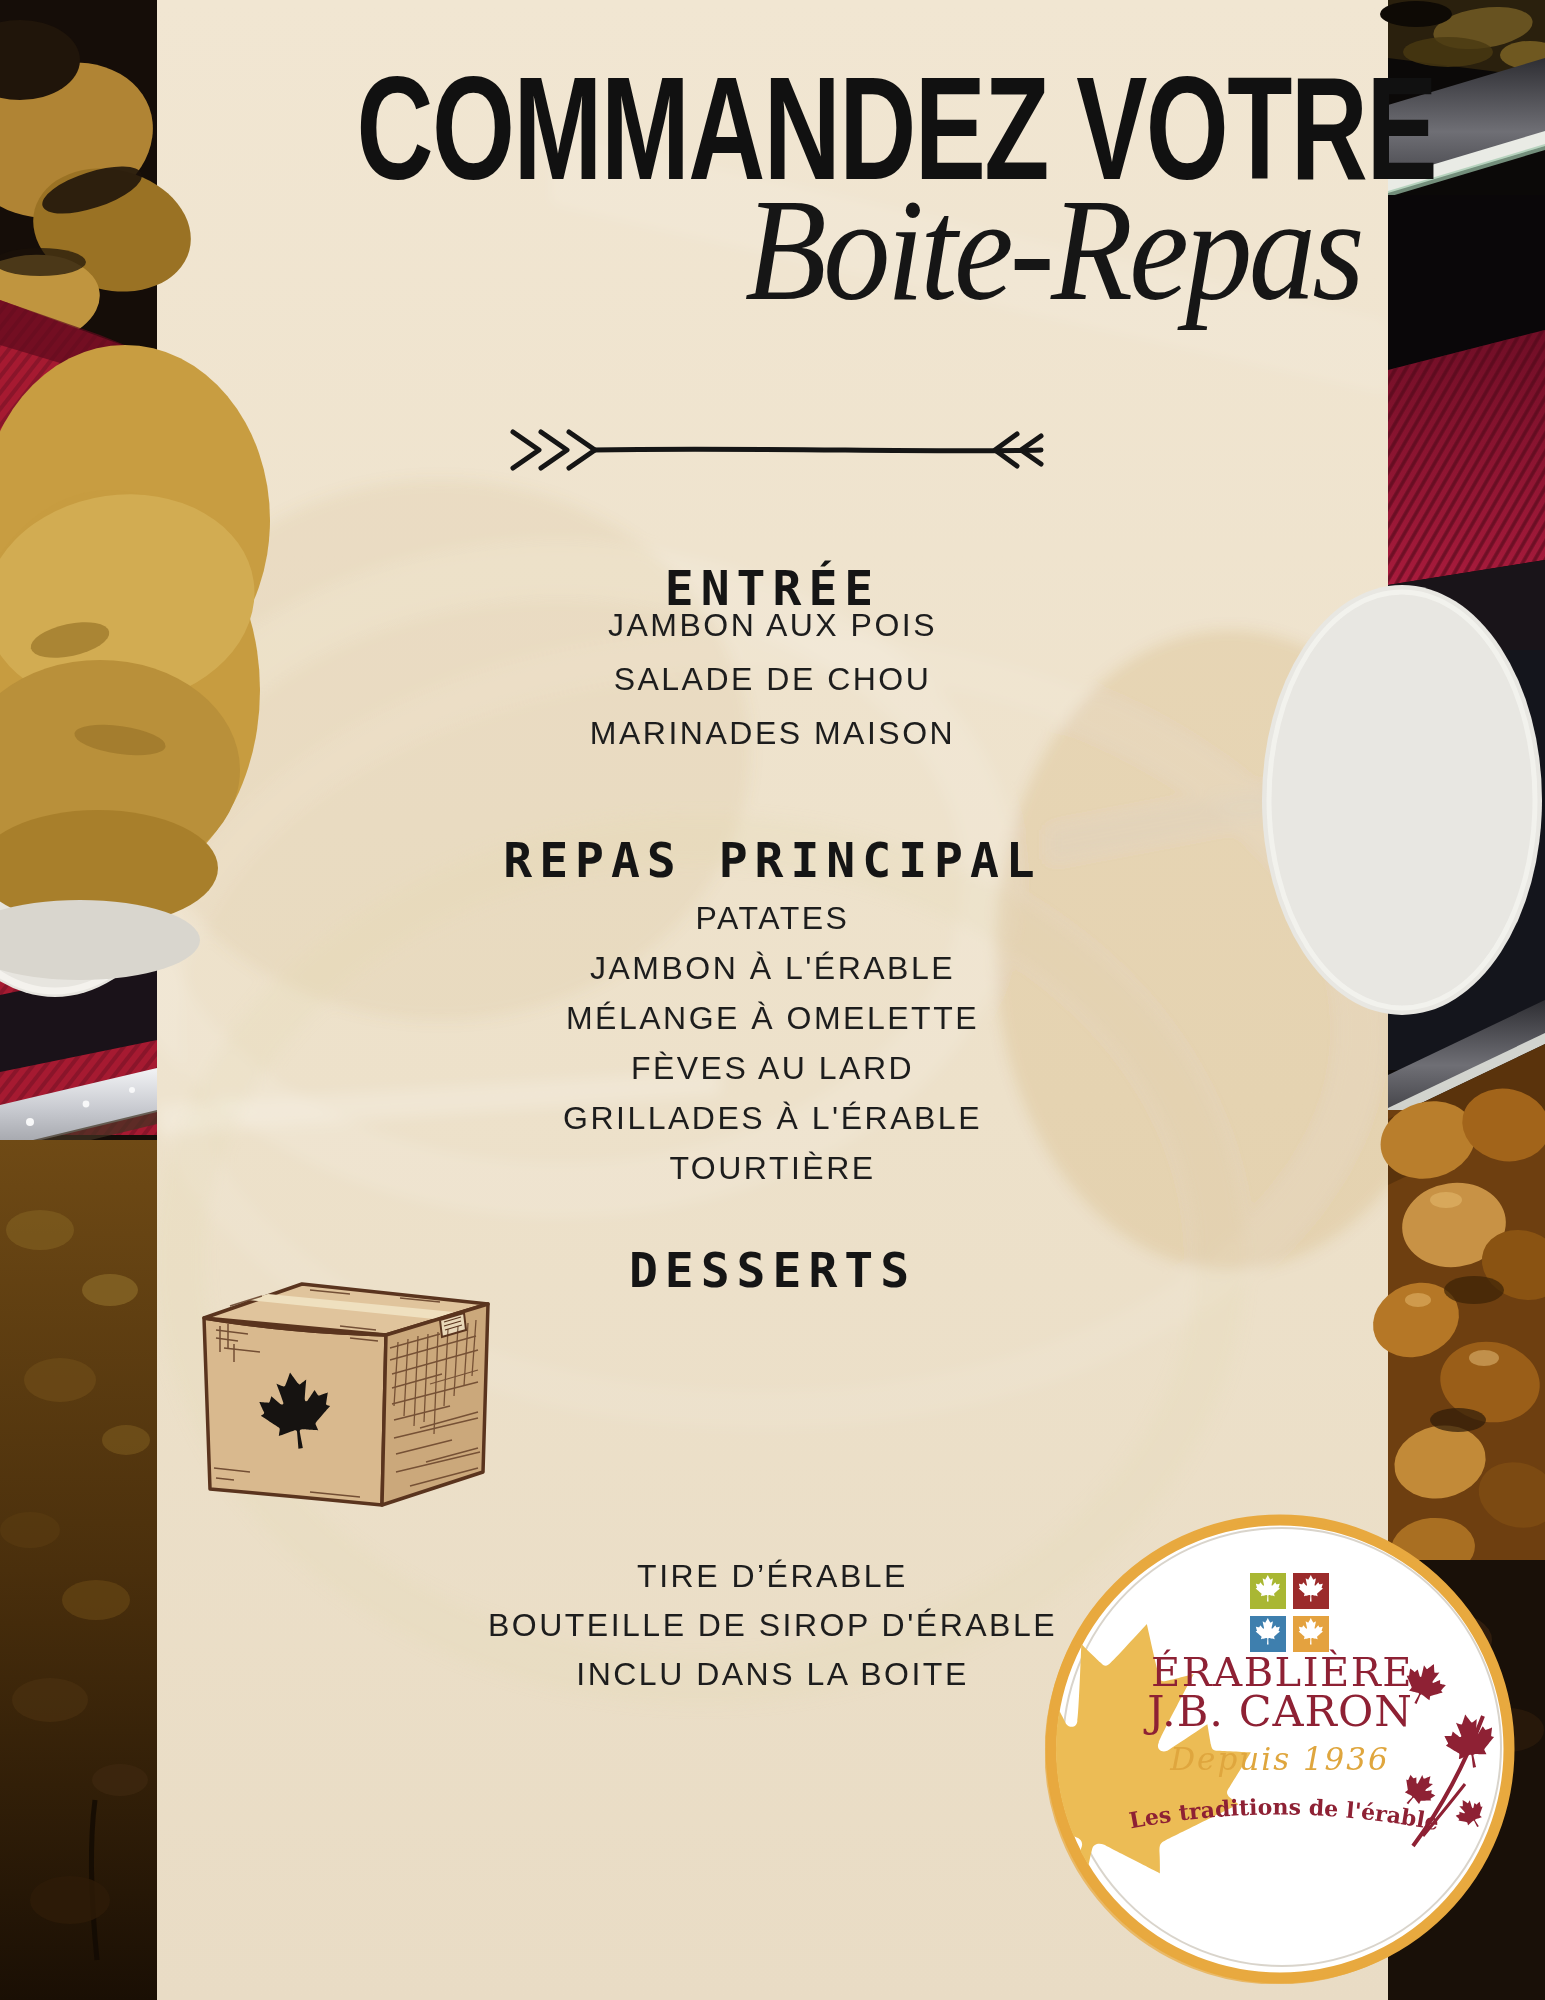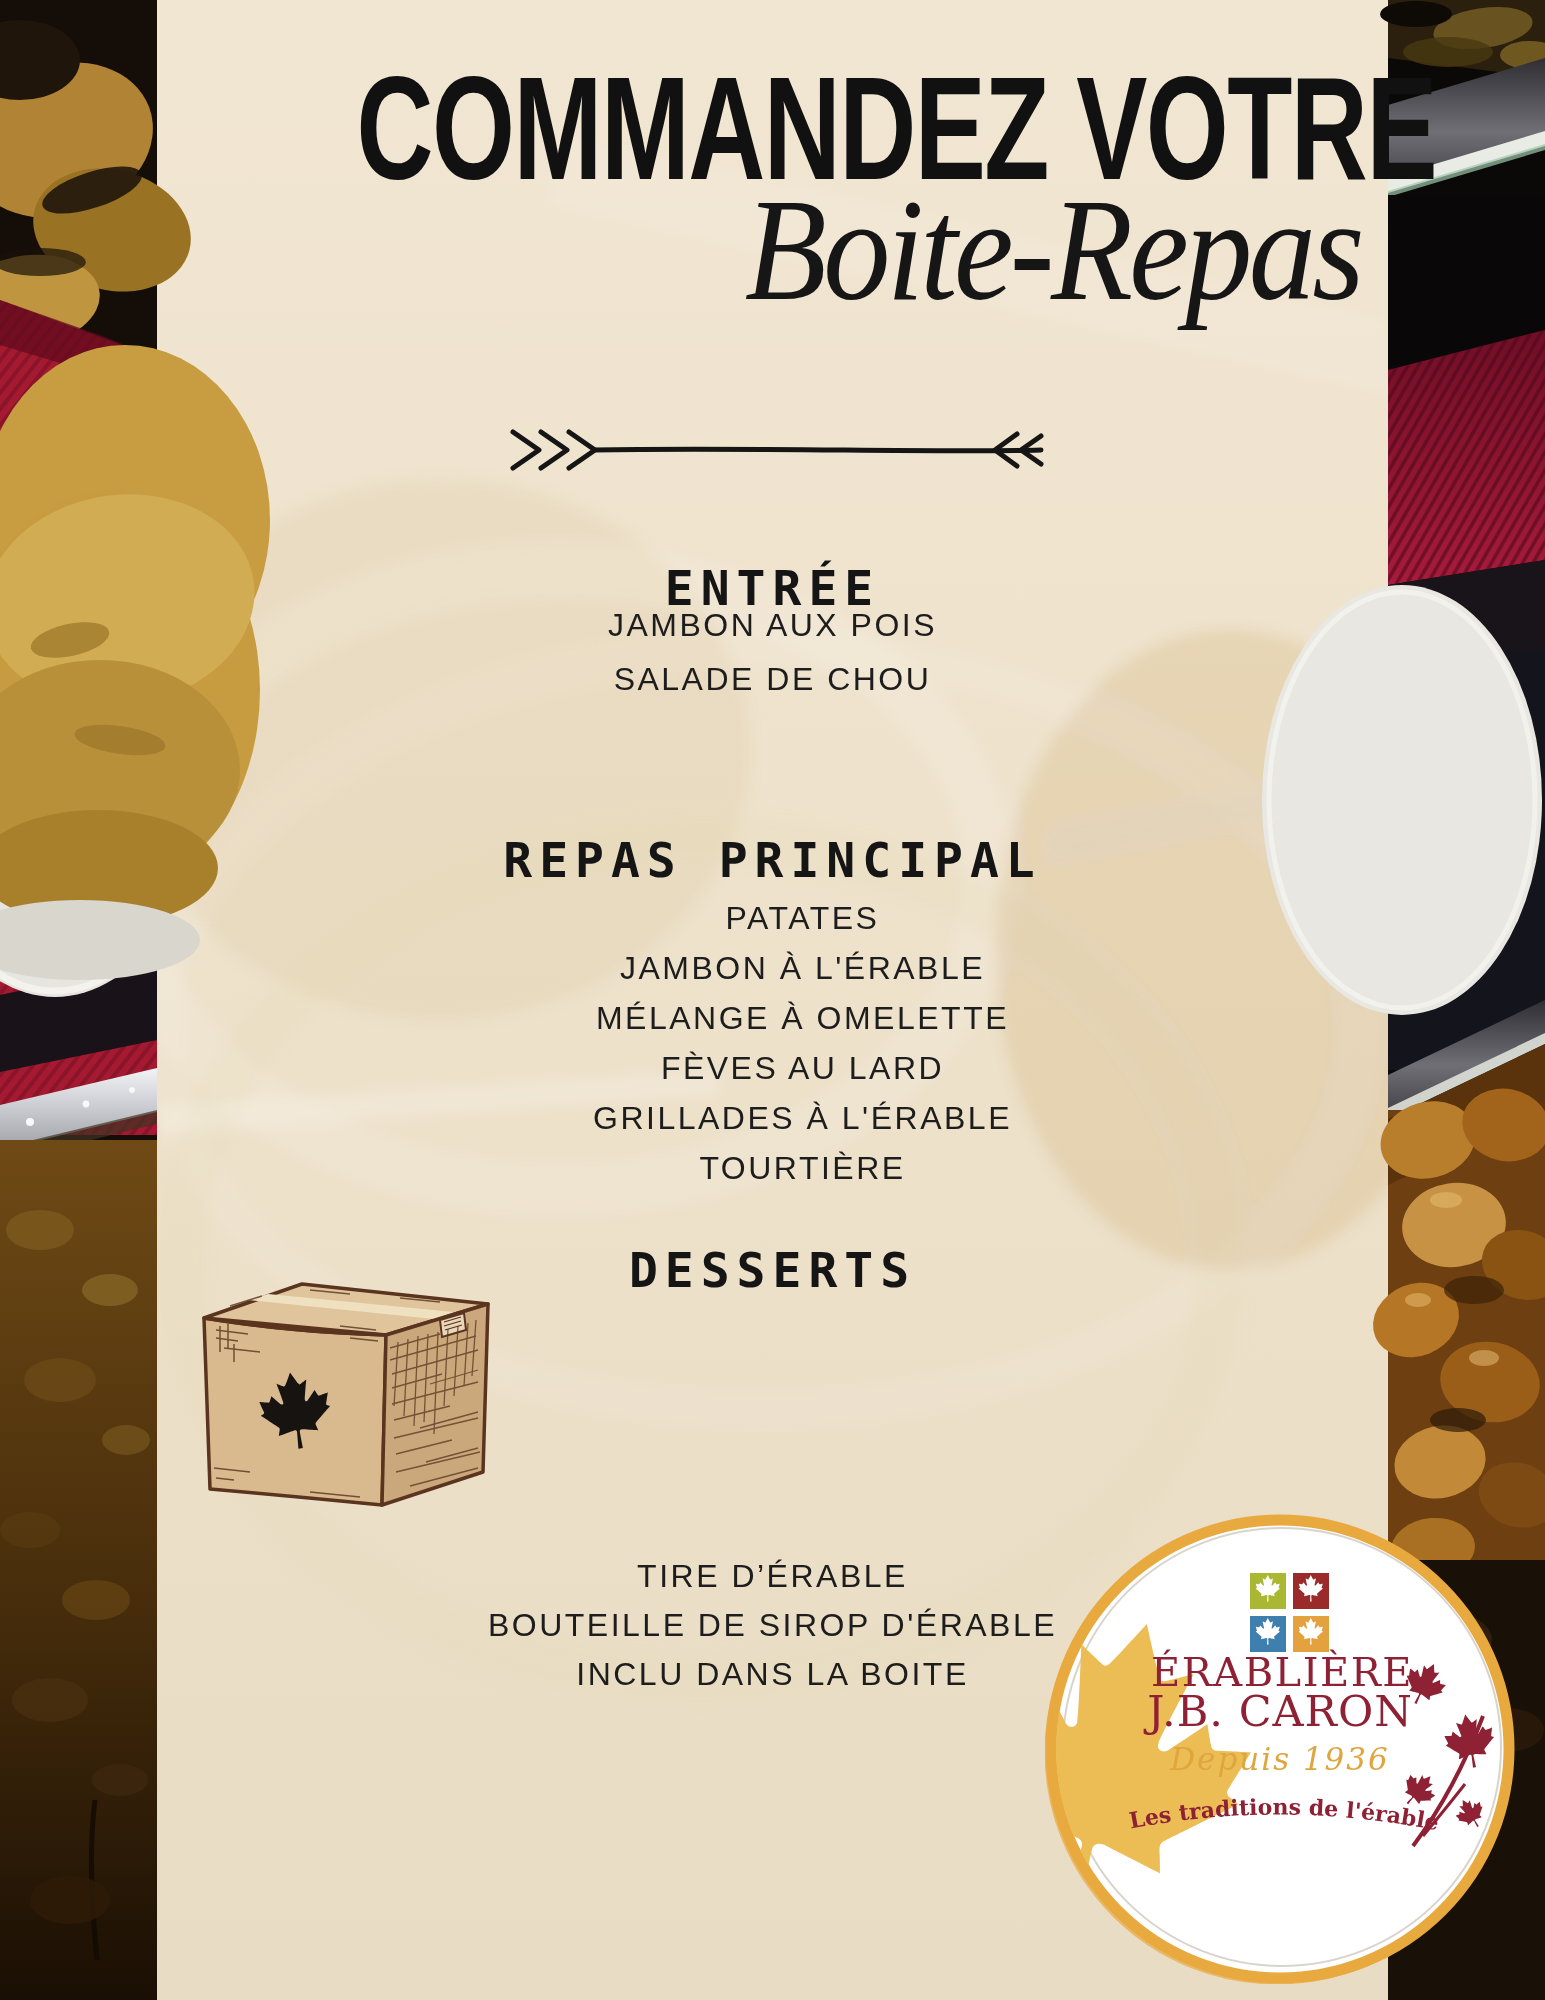--- a/index.html
+++ b/index.html
@@ -205,24 +205,25 @@
       <path d="M88,24 C250,21 430,27 536,24"></path>
       <path d="M512,8 L490,24 L512,40"></path>
       <path d="M536,10 L516,24 L536,38"></path>
     </g>
   </svg>
 
   <div class="panel-text menu-heading" style="top:561px;">ENTRÉE</div>
   <div class="panel-text menu-items lh54" style="top:598px;">
     <div>JAMBON AUX POIS</div>
     <div>SALADE DE CHOU</div>
+    <div>MARINADES MAISON</div>
   </div>
 
   <div class="panel-text menu-heading" style="top:833px;">REPAS PRINCIPAL</div>
-  <div class="panel-text menu-items lh50" style="top:893px;padding-left:30px;">
+  <div class="panel-text menu-items lh50" style="top:893px;">
     <div>PATATES</div>
     <div>JAMBON À L'ÉRABLE</div>
     <div>MÉLANGE À OMELETTE</div>
     <div>FÈVES AU LARD</div>
     <div>GRILLADES À L'ÉRABLE</div>
     <div>TOURTIÈRE</div>
   </div>
 
   <div class="panel-text menu-heading" style="top:1243px;">DESSERTS</div>
 

